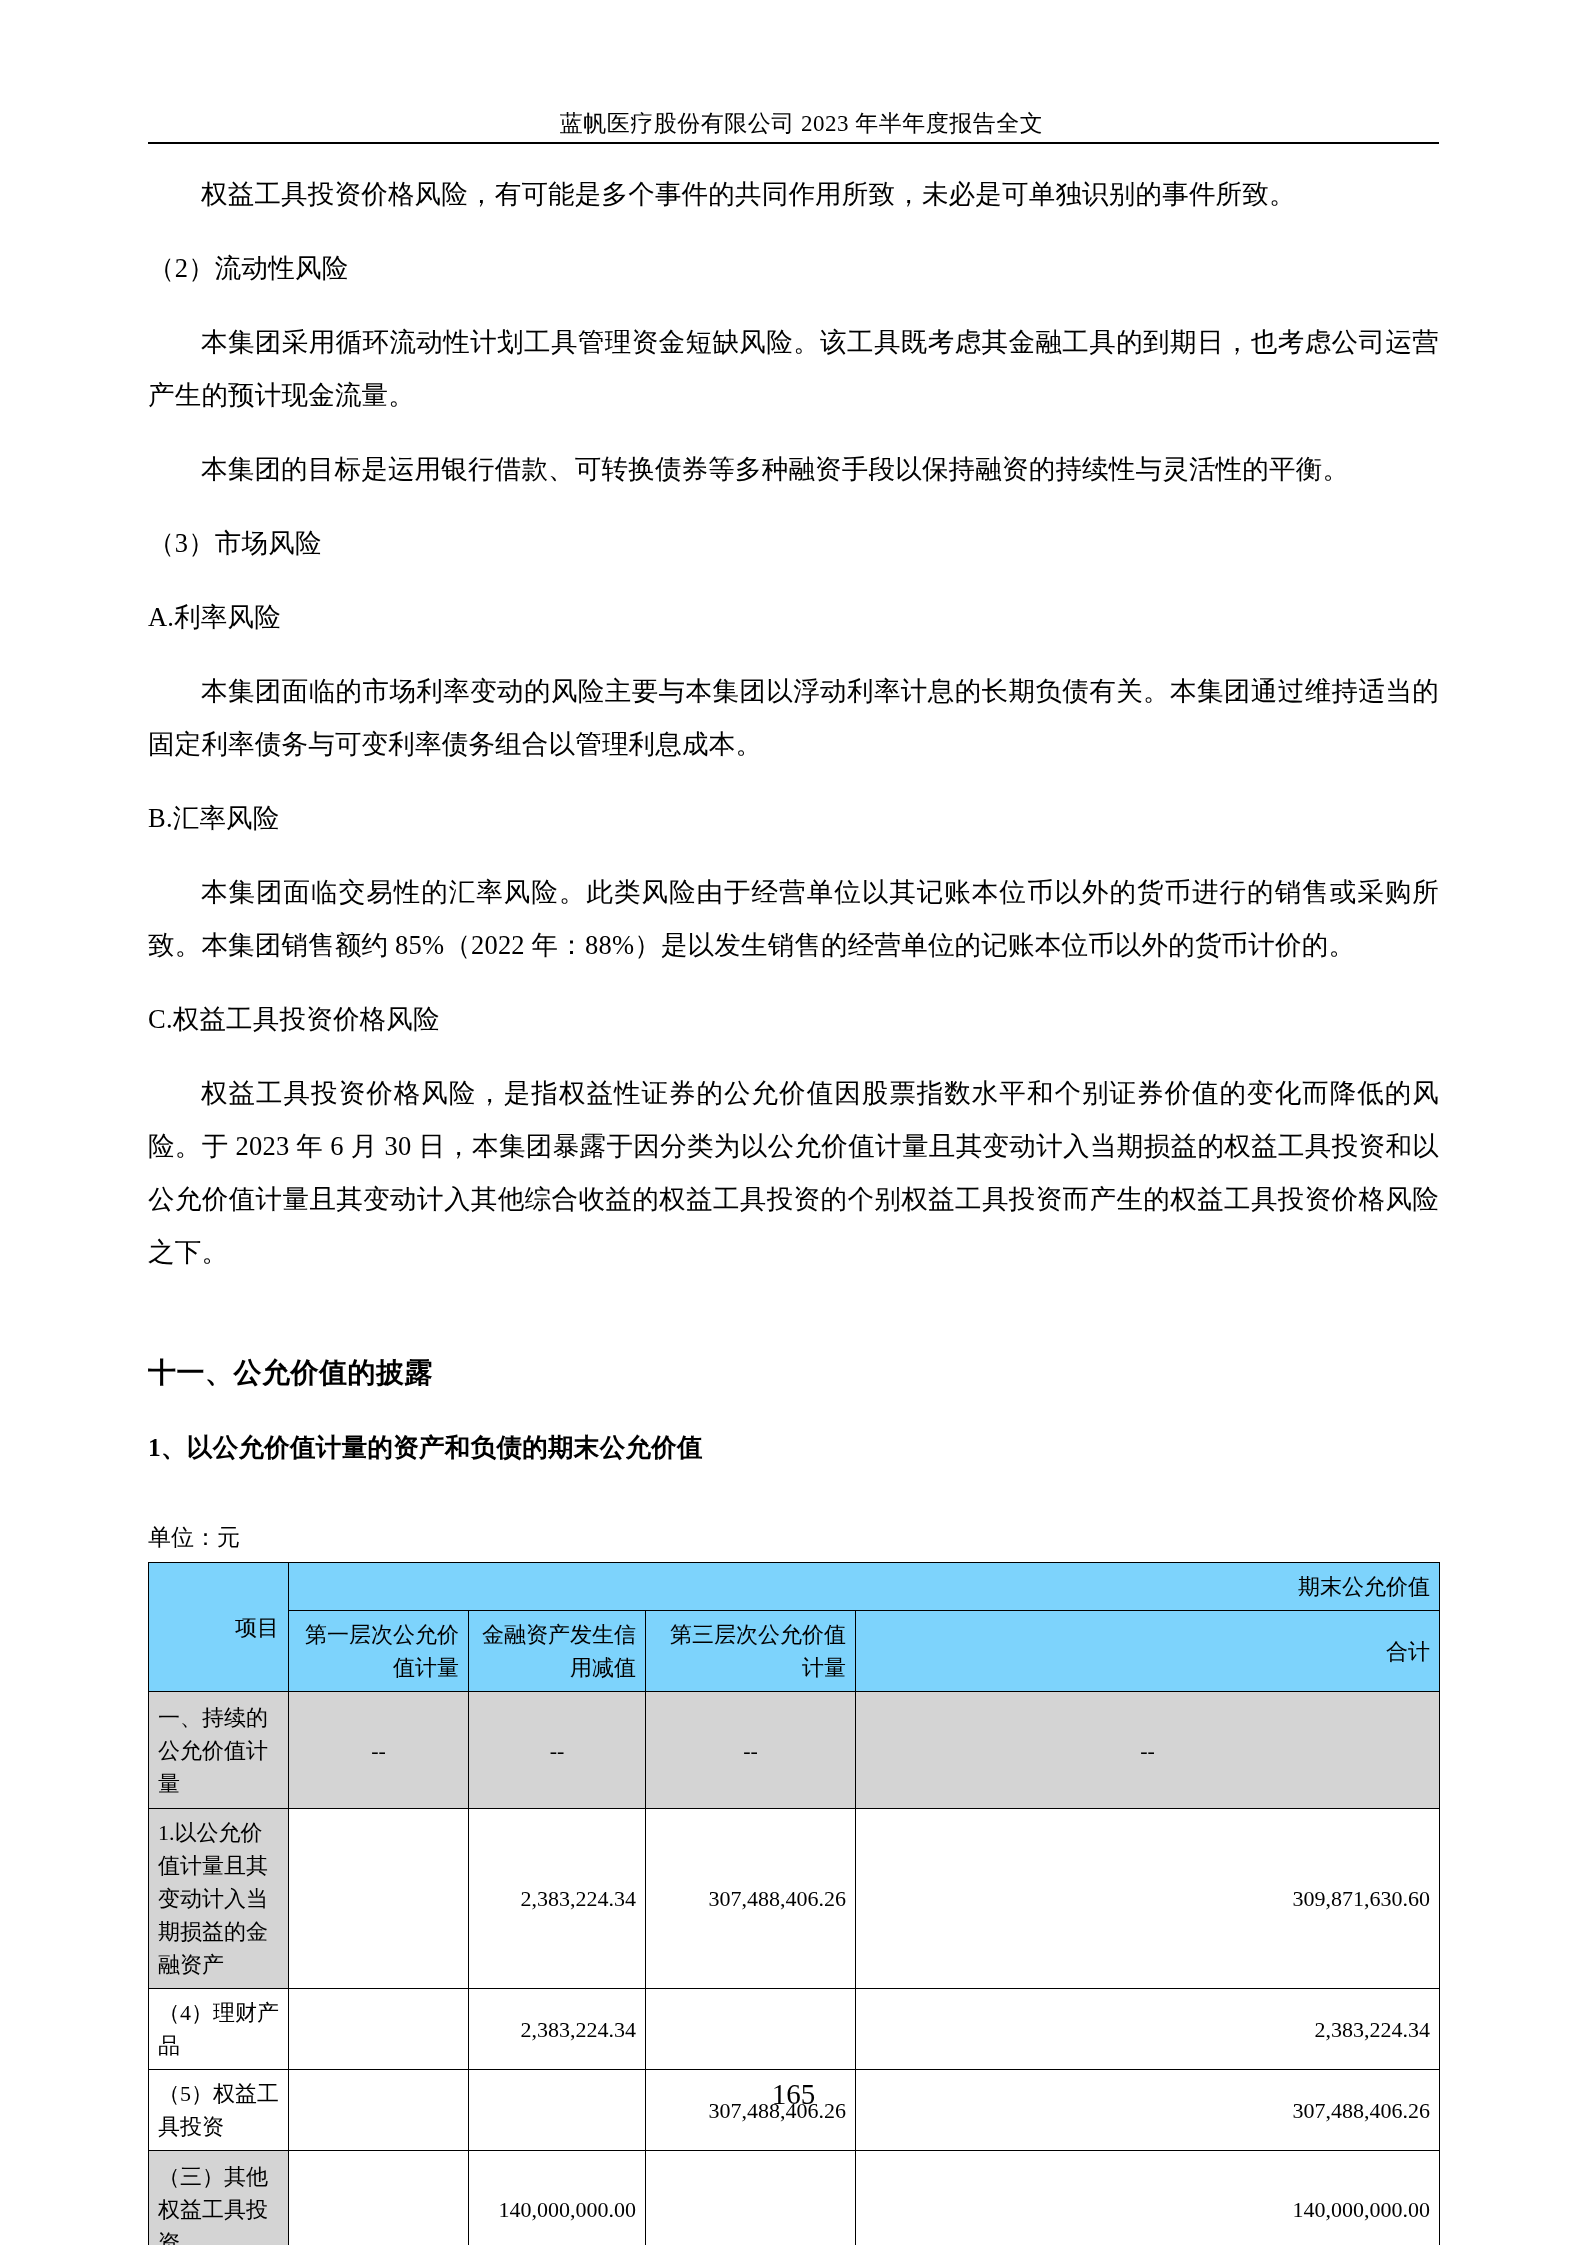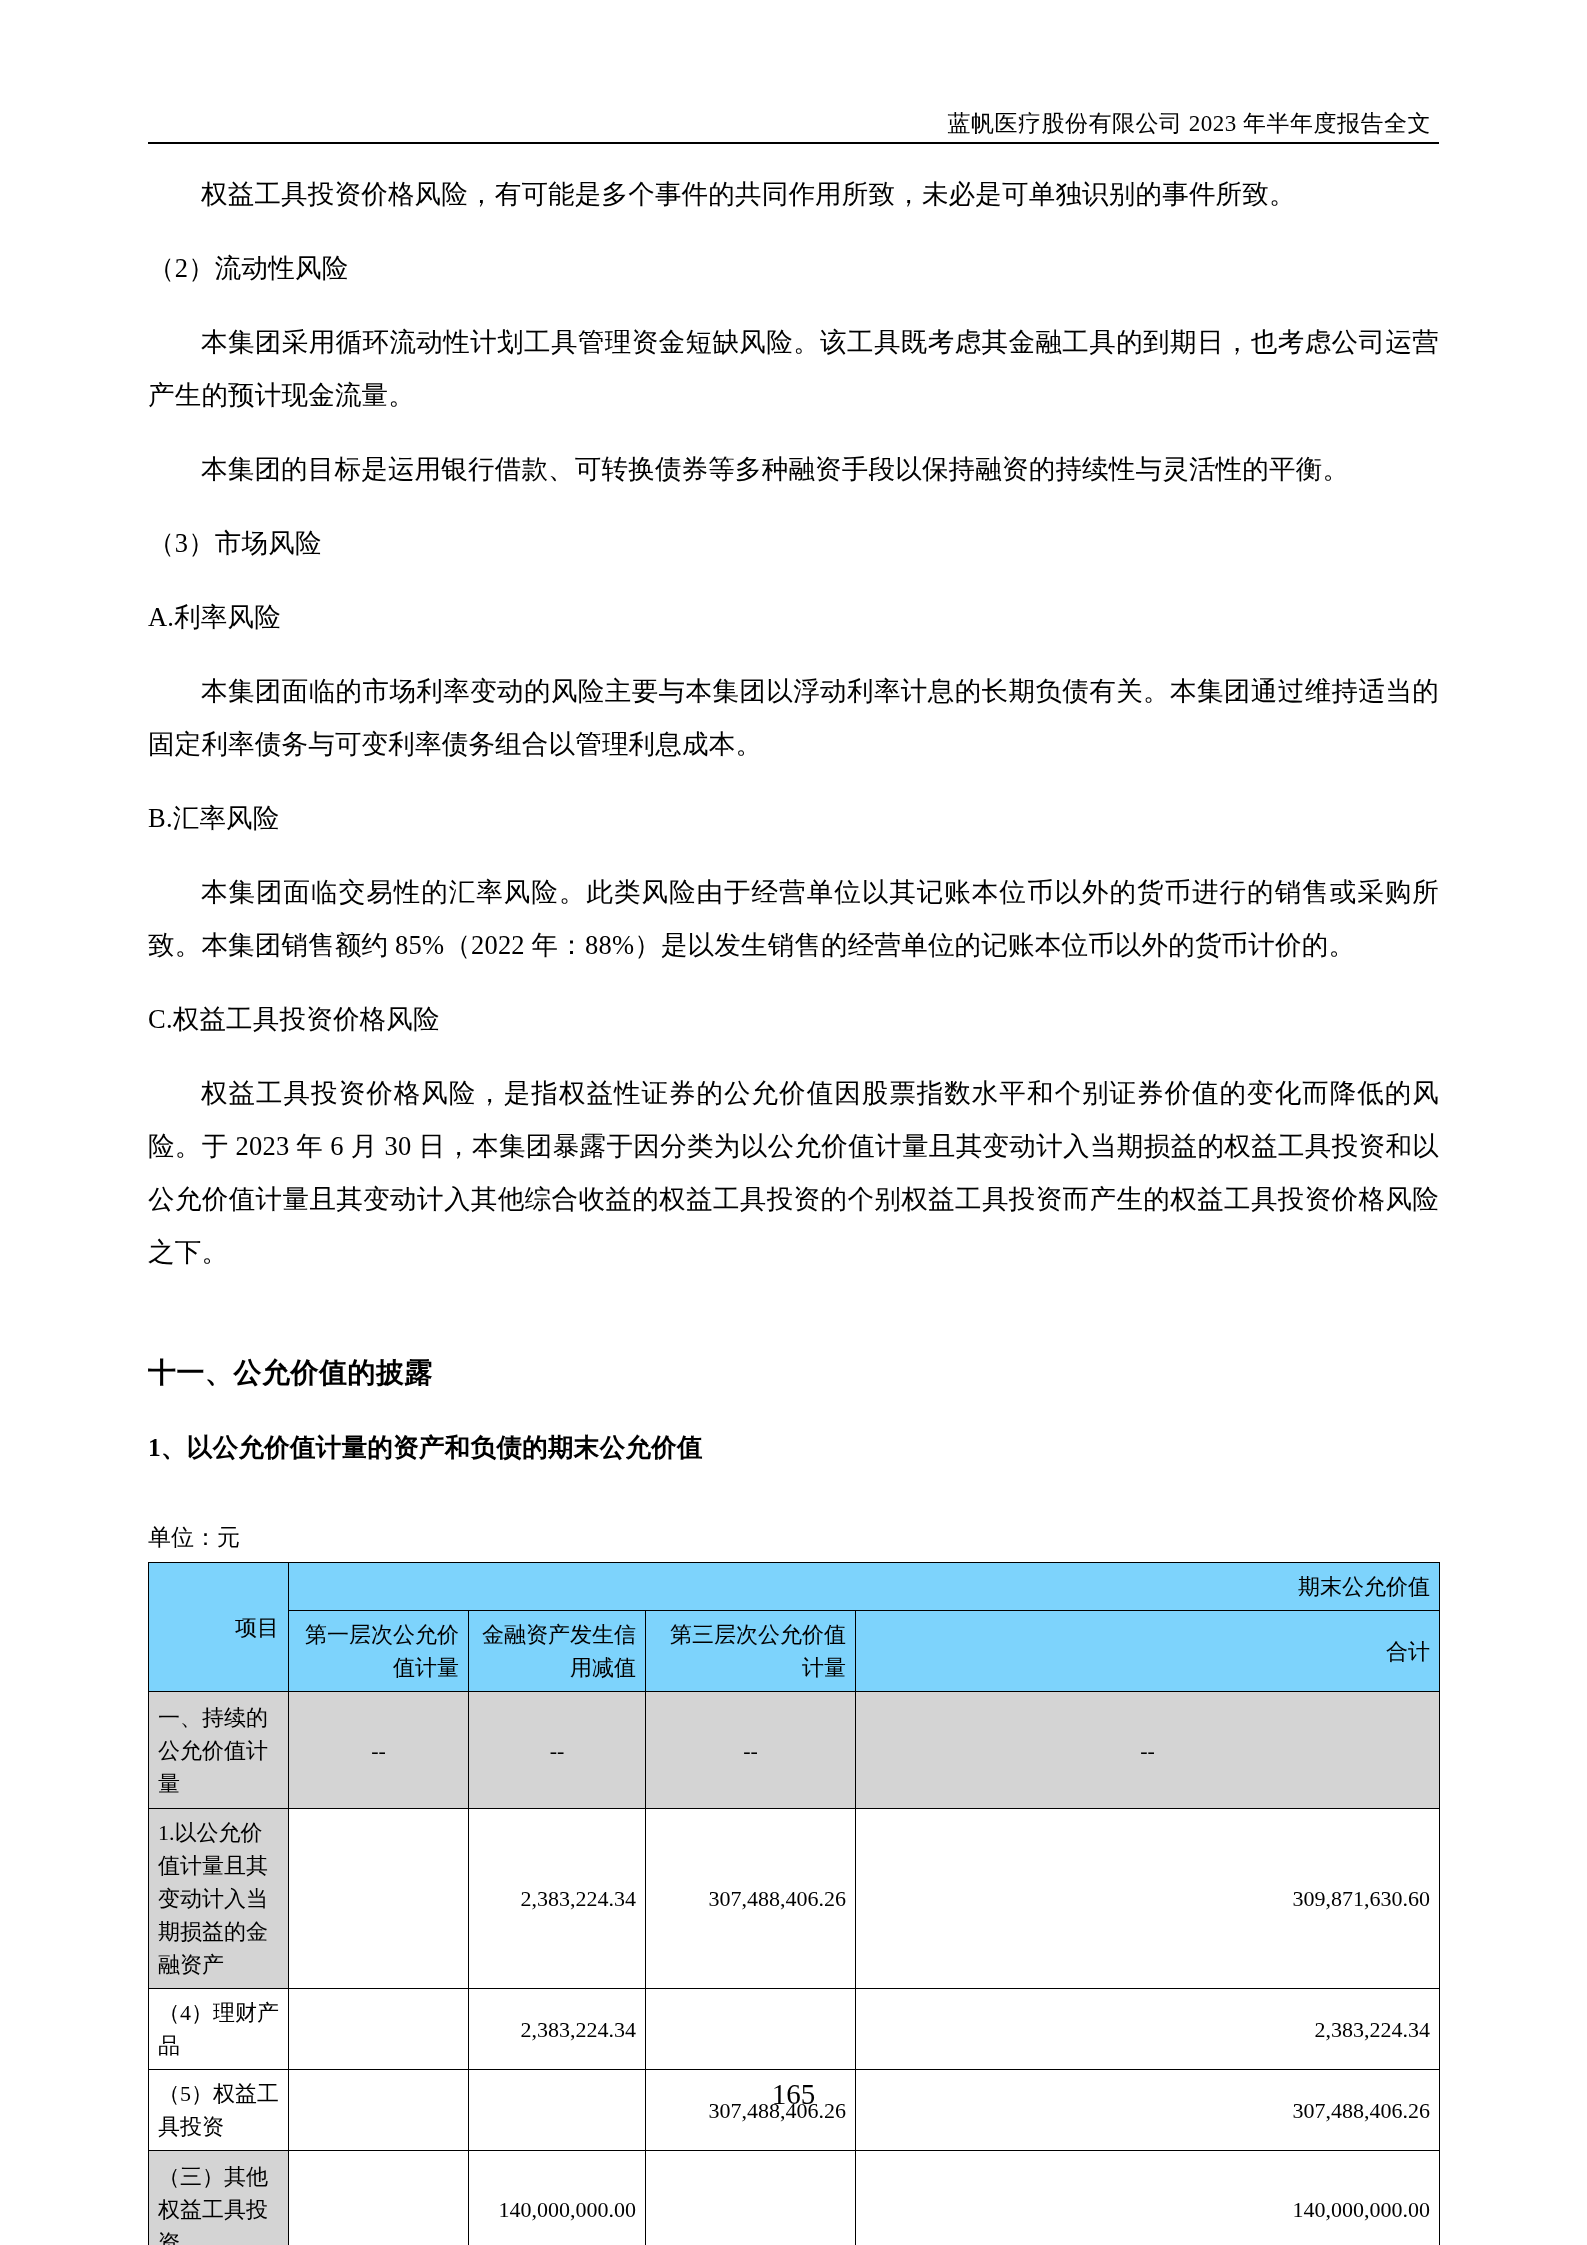--- a/index.html
+++ b/index.html
@@ -16,23 +16,23 @@
     width: 1587px;
     height: 2245px;
     background: #ffffff;
     box-sizing: border-box;
     overflow: hidden;
   }
   
   .header {
     position: absolute;
     top: 108px;
-    left: 140px;
-    width: 1291px;
-    text-align: right;
+    left: 156px;
+    width: 1291px;
+    text-align: center;
     font-size: 23px;
     letter-spacing: 0.5px;
     color: #000;
   }
   .header-rule {
     position: absolute;
     top: 142px;
     left: 148px;
     width: 1291px;
     height: 0;

